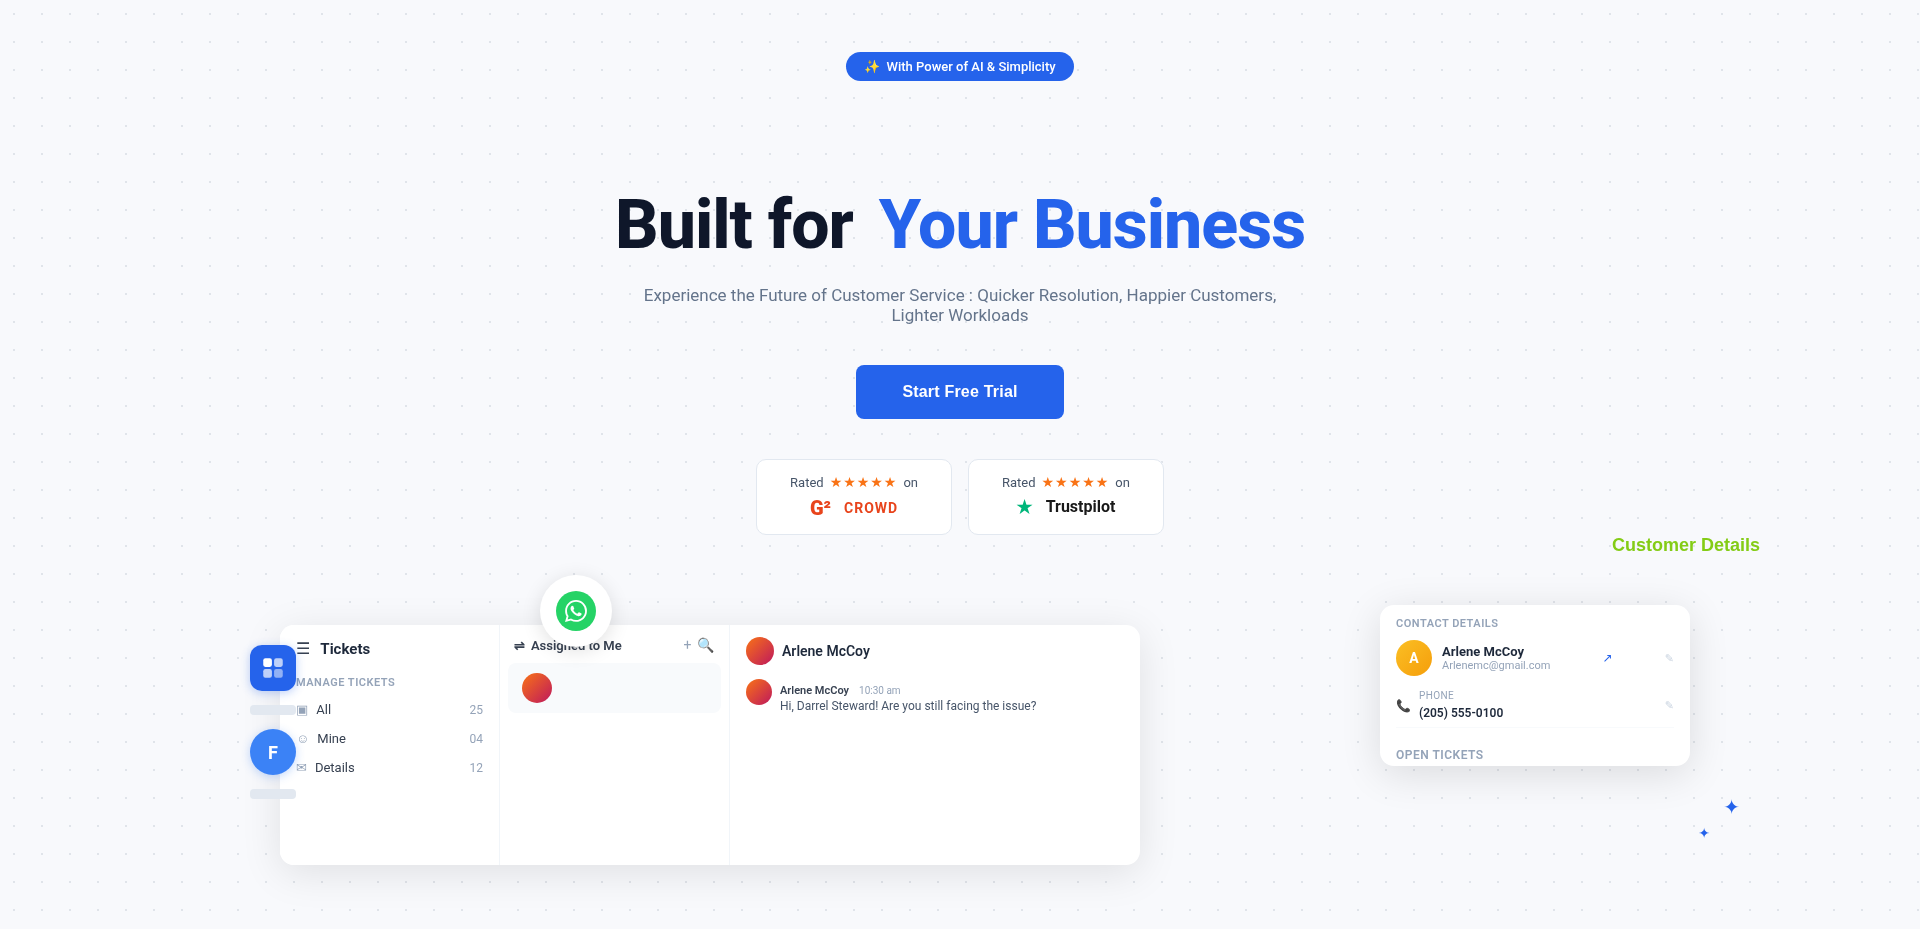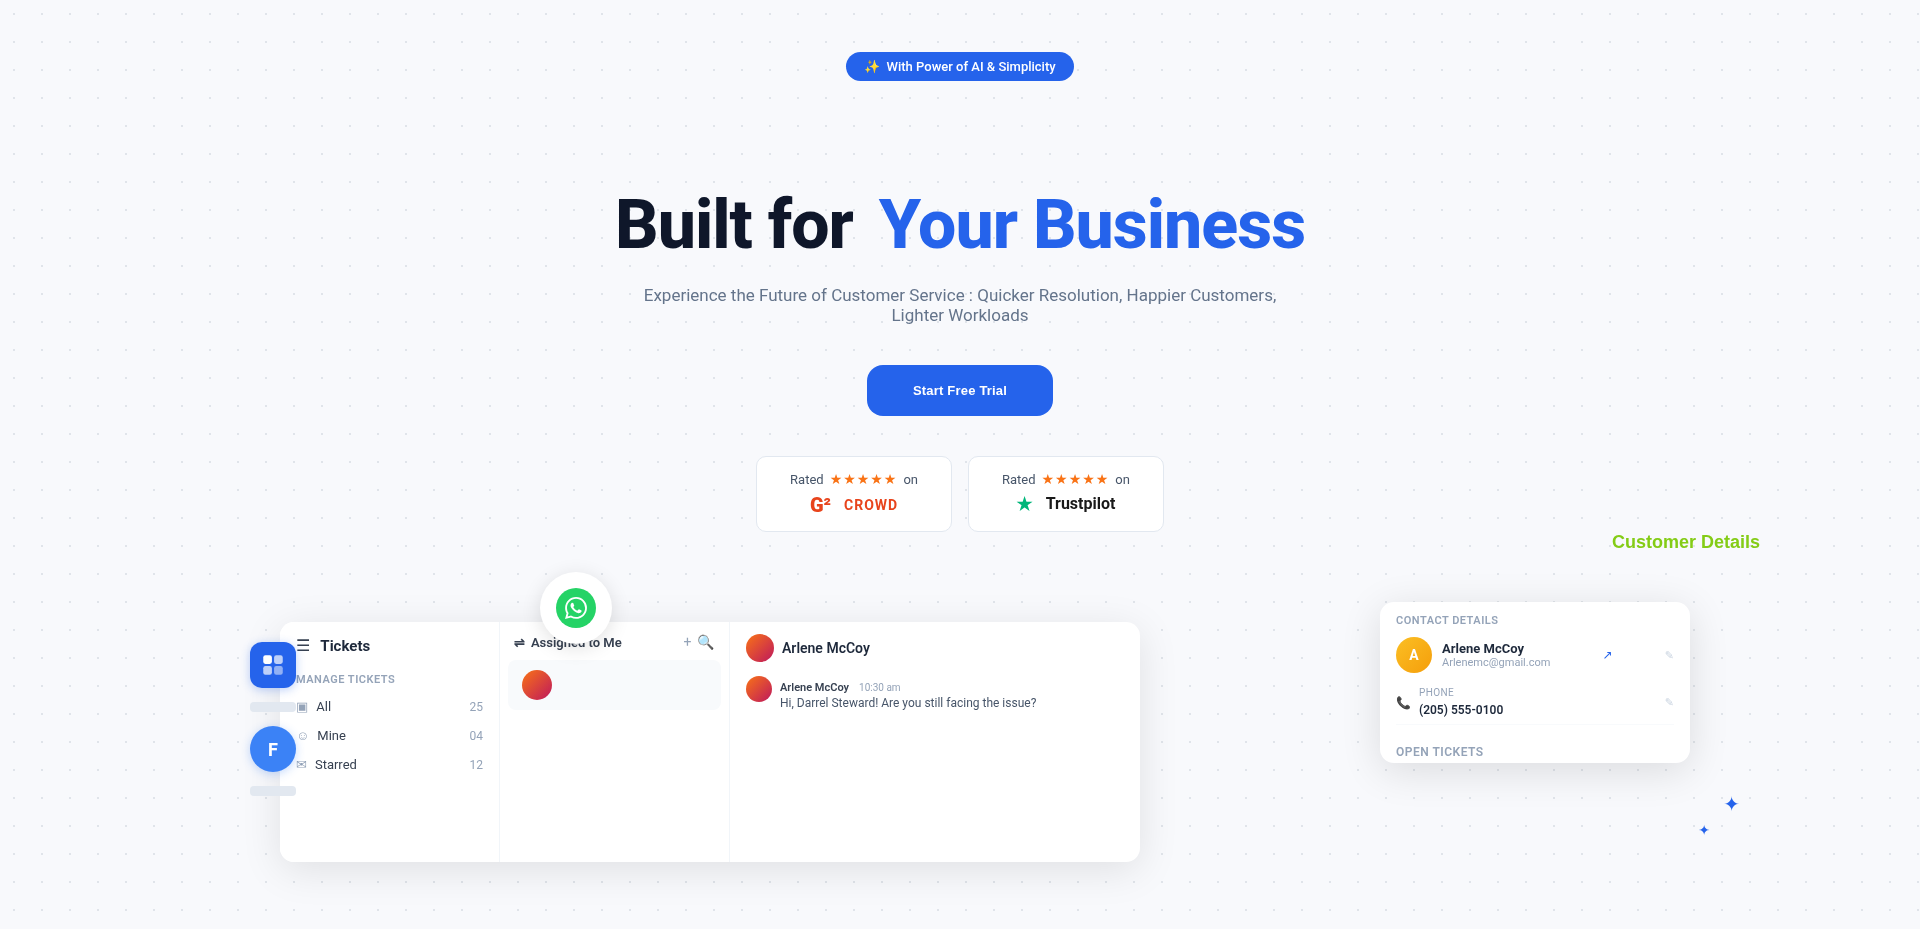--- a/index.html
+++ b/index.html
@@ -67,22 +67,22 @@
       margin-bottom: 40px;
       max-width: 680px;
     }
 
     
     .cta-button {
       background: #2563eb;
       color: #fff;
       border: none;
       padding: 18px 46px;
-      border-radius: 16px;
-      font-size: 13px;
+      border-radius: 8px;
+      font-size: 16px;
       font-weight: 600;
       cursor: pointer;
       margin-bottom: 40px;
       letter-spacing: 0.2px;
     }
 
     
     .ratings-row {
       display: flex;
       gap: 16px;
@@ -645,21 +645,21 @@
         <div class="ticket-nav-item">
           <div class="nav-left">
             <span class="nav-icon">☺</span>
             <span>Mine</span>
           </div>
           <span class="nav-count">04</span>
         </div>
         <div class="ticket-nav-item">
           <div class="nav-left">
             <span class="nav-icon">✉</span>
-            <span>Starred</span>
+            <span>Details</span>
           </div>
           <span class="nav-count">12</span>
         </div>
       </div>
 
       <div class="assigned-panel">
         <div class="assigned-header">
           <div class="assigned-title">
             <span>⇌</span>
             <span>Assigned to Me</span>

